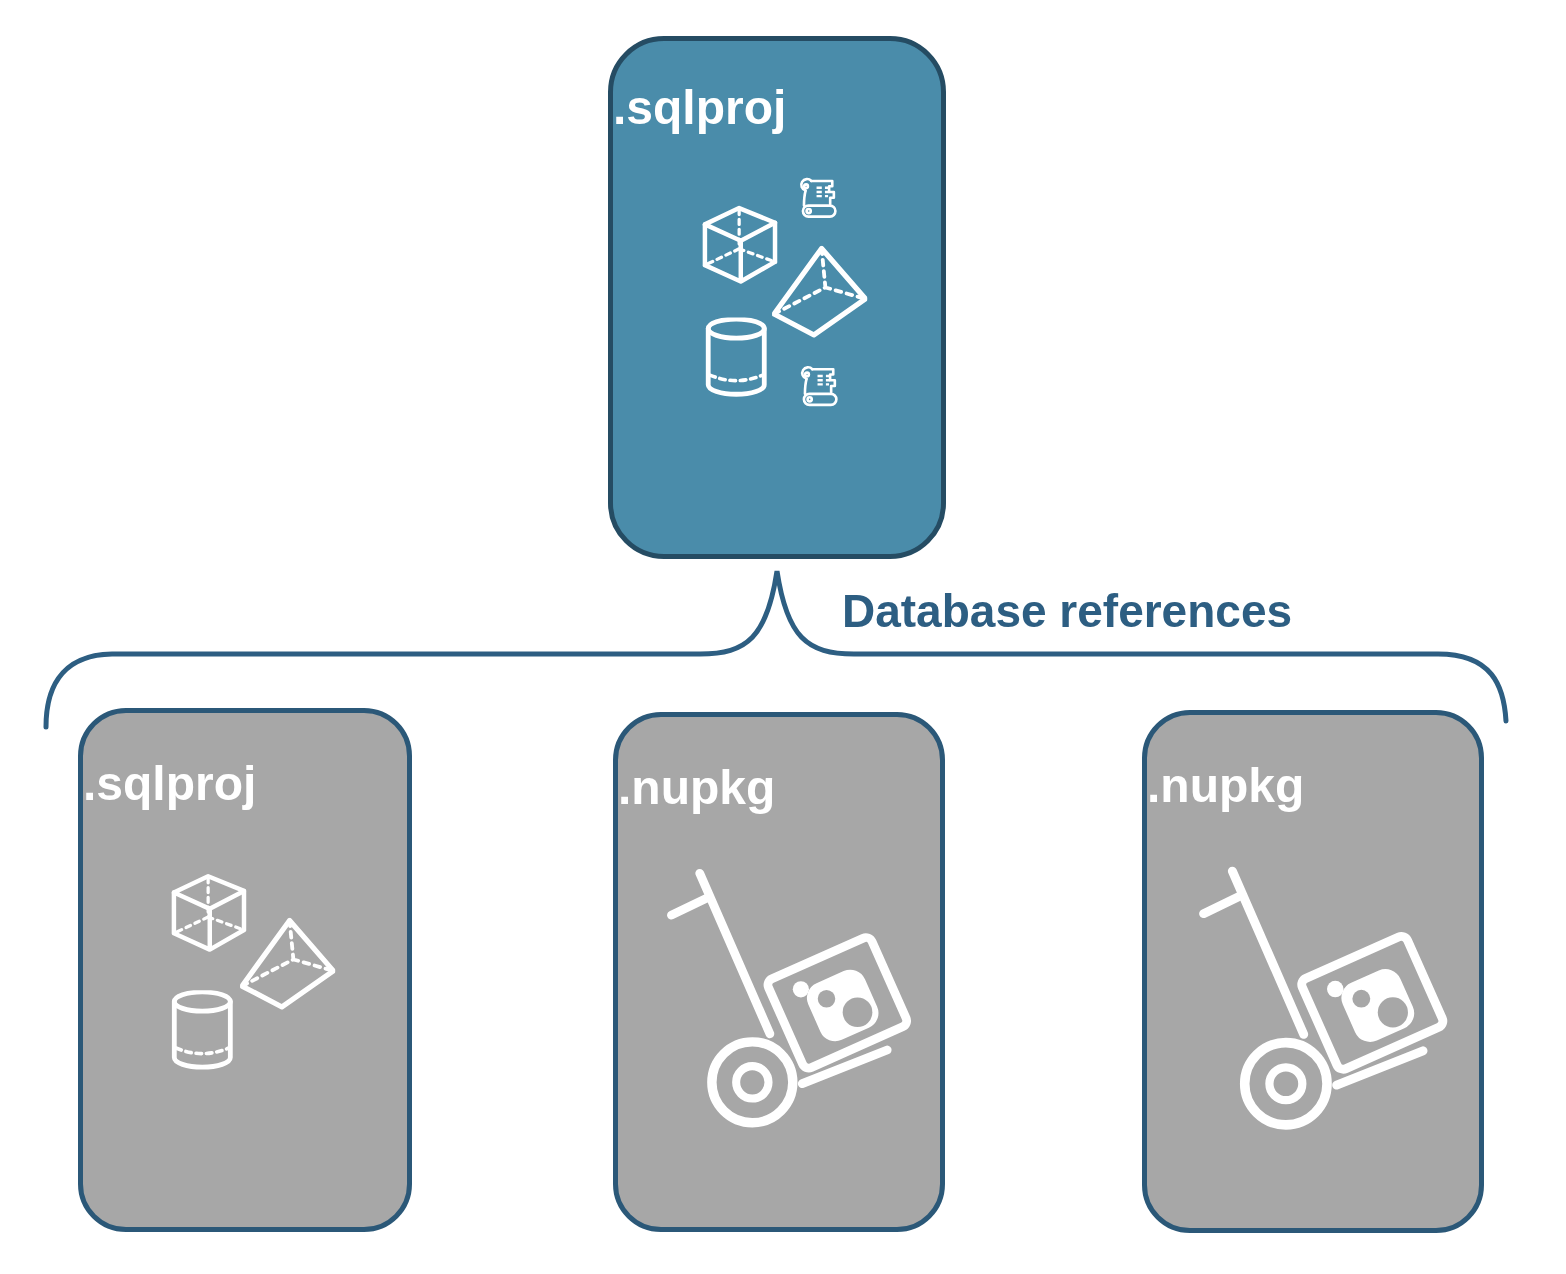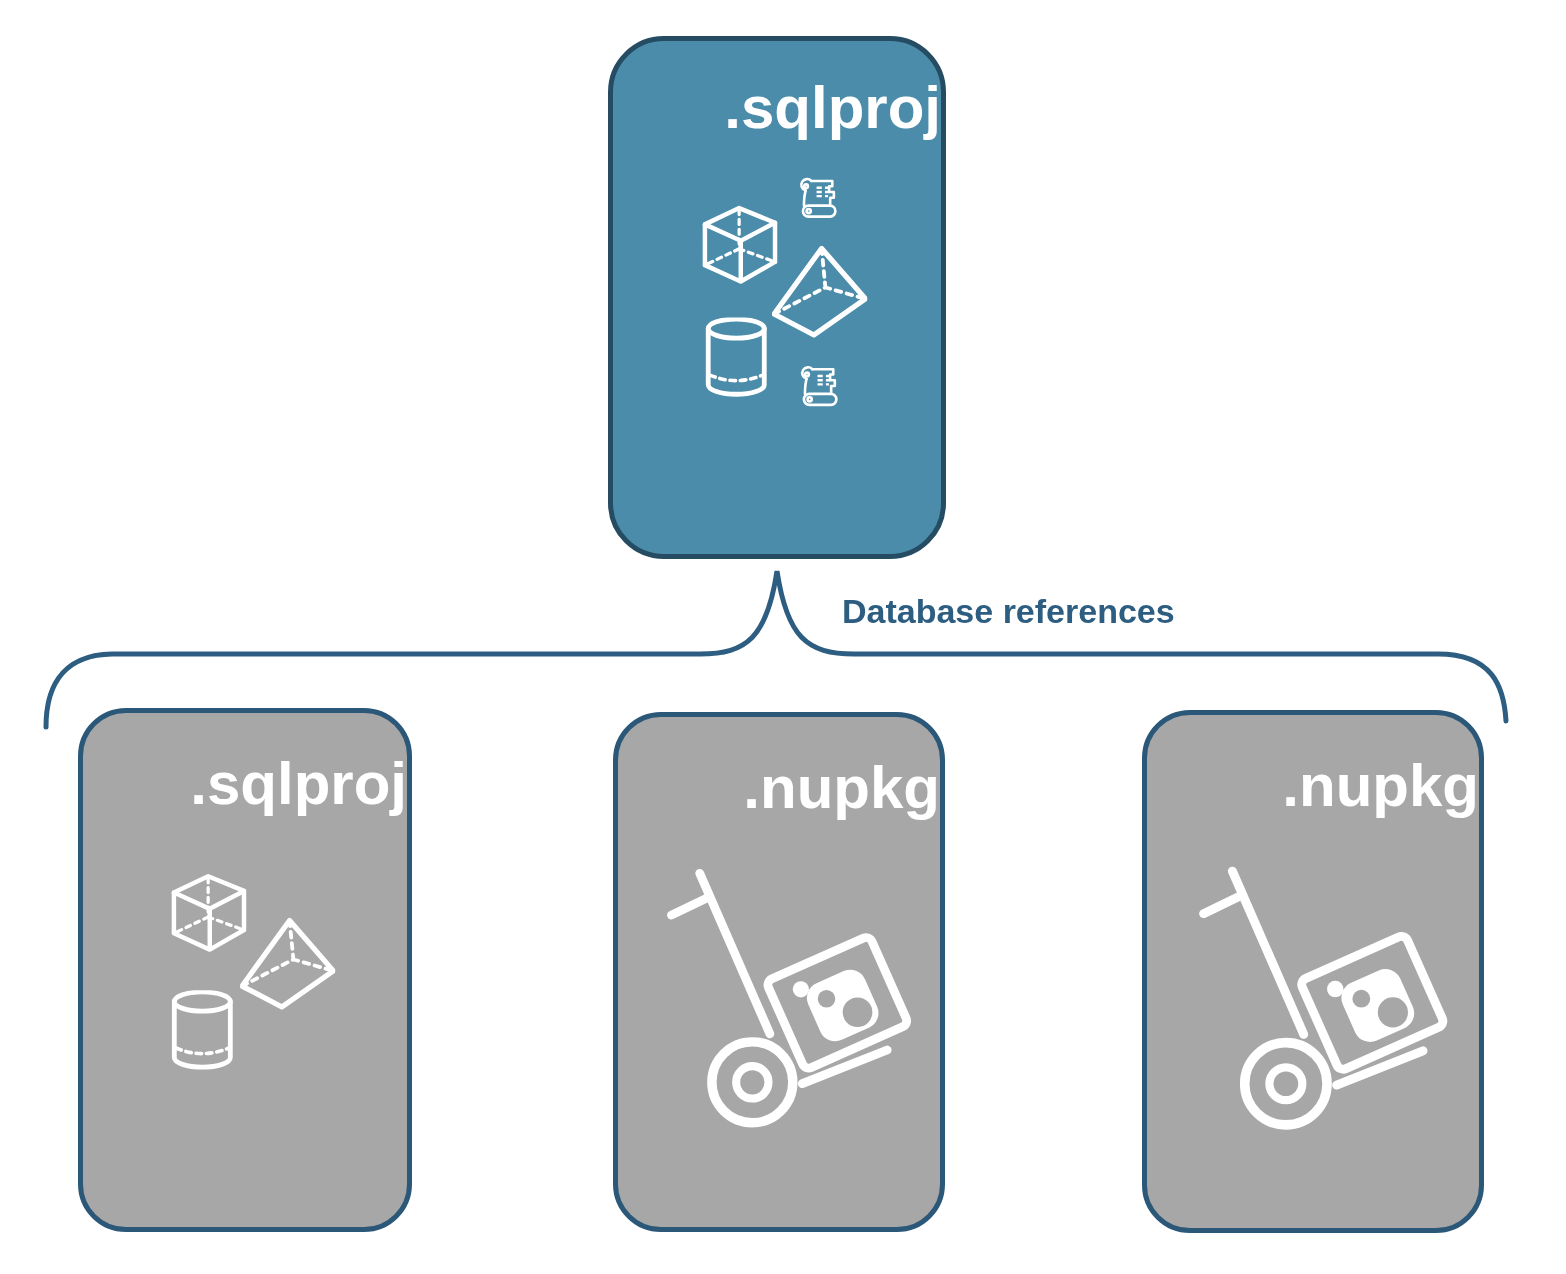--- a/index.html
+++ b/index.html
@@ -7,40 +7,40 @@
     --gray:#a7a7a7; --gray-border:#2b5878;
     --blue:#2d5e82; --white:#ffffff;
   }
   html,body{margin:0;padding:0;background:#ffffff;}
   .canvas{
     position:relative; width:1566px; height:1274px; background:#ffffff;
     font-family:"Liberation Sans", sans-serif; overflow:hidden;
   }
   .box{position:absolute; box-sizing:border-box;}
   .box .title{
-    text-align:right; font-weight:bold; color:var(--white);
-    font-size:60px; line-height:62px; letter-spacing:0px;
+    text-align:left; font-weight:bold; color:var(--white);
+    font-size:48px; line-height:62px; letter-spacing:0px;
   }
   .parent{
     left:608px; top:36px; width:338px; height:523px;
     background:var(--teal); border:5px solid var(--teal-border); border-radius:56px;
     padding-top:36px;
   }
   .child{
     background:var(--gray); border:5px solid var(--gray-border); border-radius:48px;
     padding-top:40px;
   }
   .c1{left:78px;  top:708px; width:334px; height:524px;}
   .c2{left:613px; top:712px; width:332px; height:520px;}
   .c3{left:1142px;top:710px; width:342px; height:523px;}
   .icons{position:absolute; left:0; top:0; width:100%; height:100%; pointer-events:none;}
   .brace{position:absolute; left:0; top:0; width:1566px; height:1274px; pointer-events:none;}
   .ref-label{
     position:absolute; left:842px; top:588px;
-    font-size:34px; line-height:46px; font-weight:bold; color:var(--blue);
+    font-size:46px; line-height:46px; font-weight:bold; color:var(--blue);
     white-space:nowrap;
   }
   .defs{position:absolute; width:0; height:0; overflow:hidden;}
 </style>
 </head>
 <body>
 
 <svg class="defs" aria-hidden="true">
   <defs>
     <symbol id="sym-cube" viewBox="0 0 100 100">

